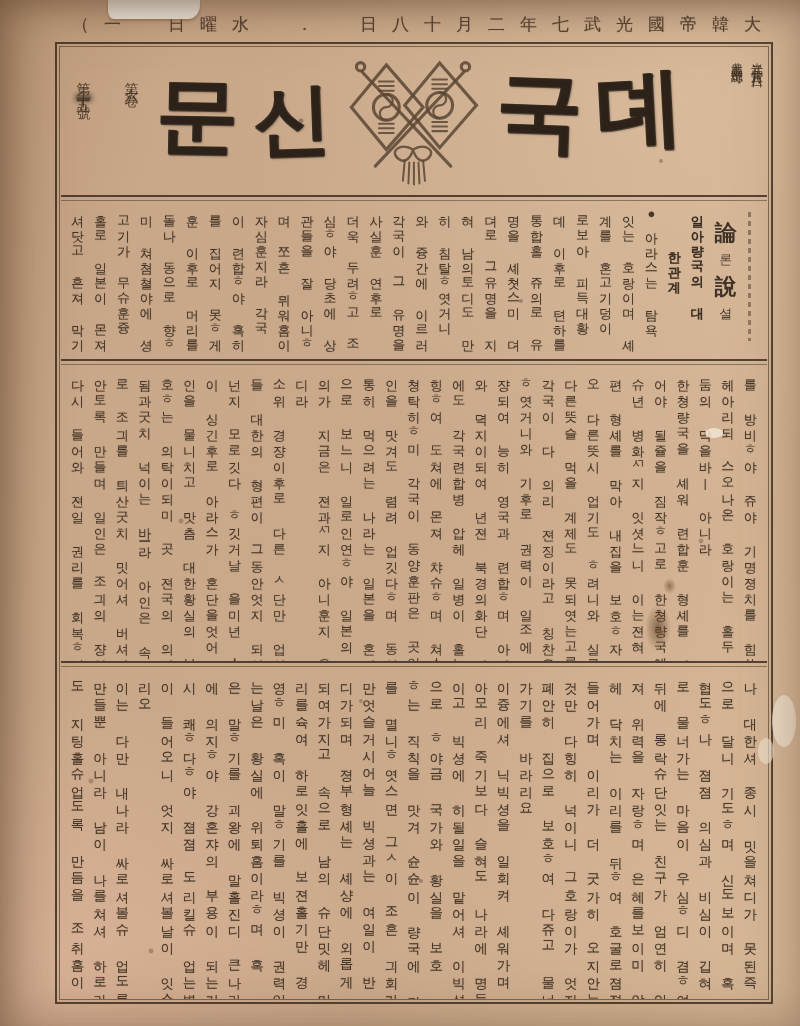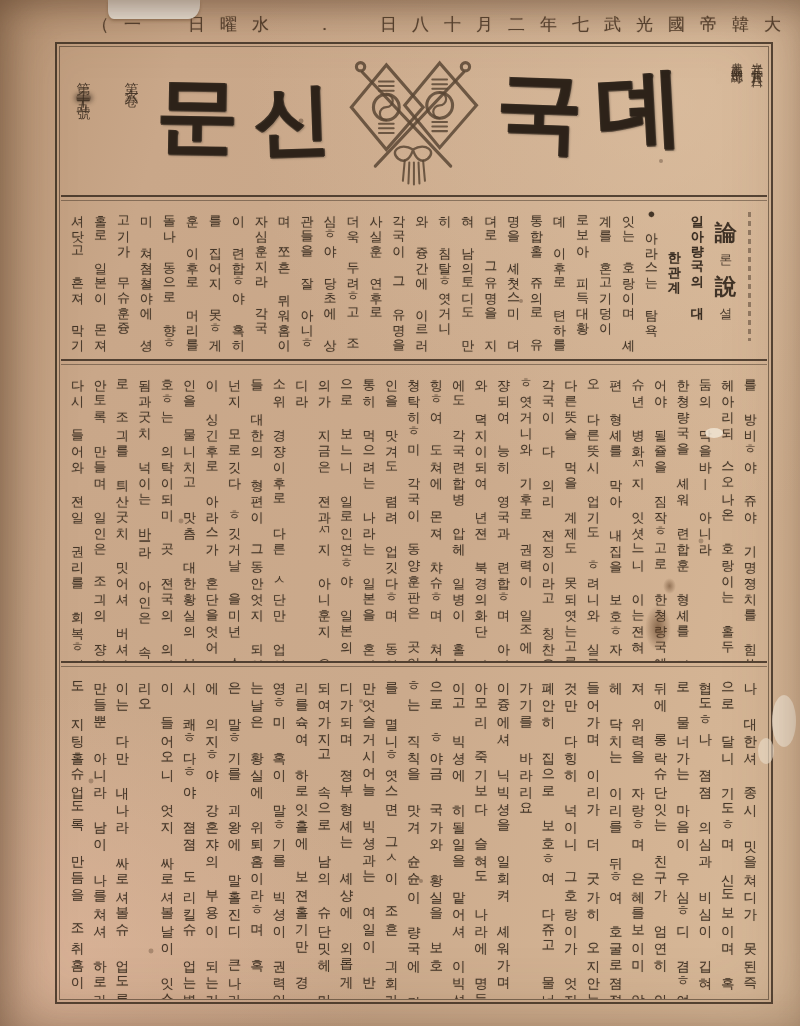--- a/index.html
+++ b/index.html
@@ -12,21 +12,21 @@
       linear-gradient(105deg,#bb9878 0%,#c9a789 18%,#cbaa8c 55%,#d4b494 84%,#d8ba9a 100%);
   }
   body::after{
     content:"";position:absolute;inset:0;pointer-events:none;
     box-shadow:inset 0 0 70px rgba(96,66,44,.35), inset 25px 0 45px -18px rgba(80,54,34,.4),
                inset 0 18px 30px -12px rgba(80,54,34,.35);
   }
 
   
   .dateline{
-    position:absolute;top:13px;left:92px;width:690px;height:26px;
+    position:absolute;top:13px;left:72px;width:690px;height:26px;
     font-size:17px;letter-spacing:15px;white-space:nowrap;
     color:rgba(74,55,39,.85);text-shadow:0 0 1px rgba(74,55,39,.4);
   }
 
   
   .frame{position:absolute;left:55px;top:42px;width:714px;height:958px;
     border:2px solid rgba(54,41,29,.82);}
   .frame-inner{position:absolute;inset:2px;border:1px solid rgba(54,41,29,.55);
     display:flex;flex-direction:column;}
 

